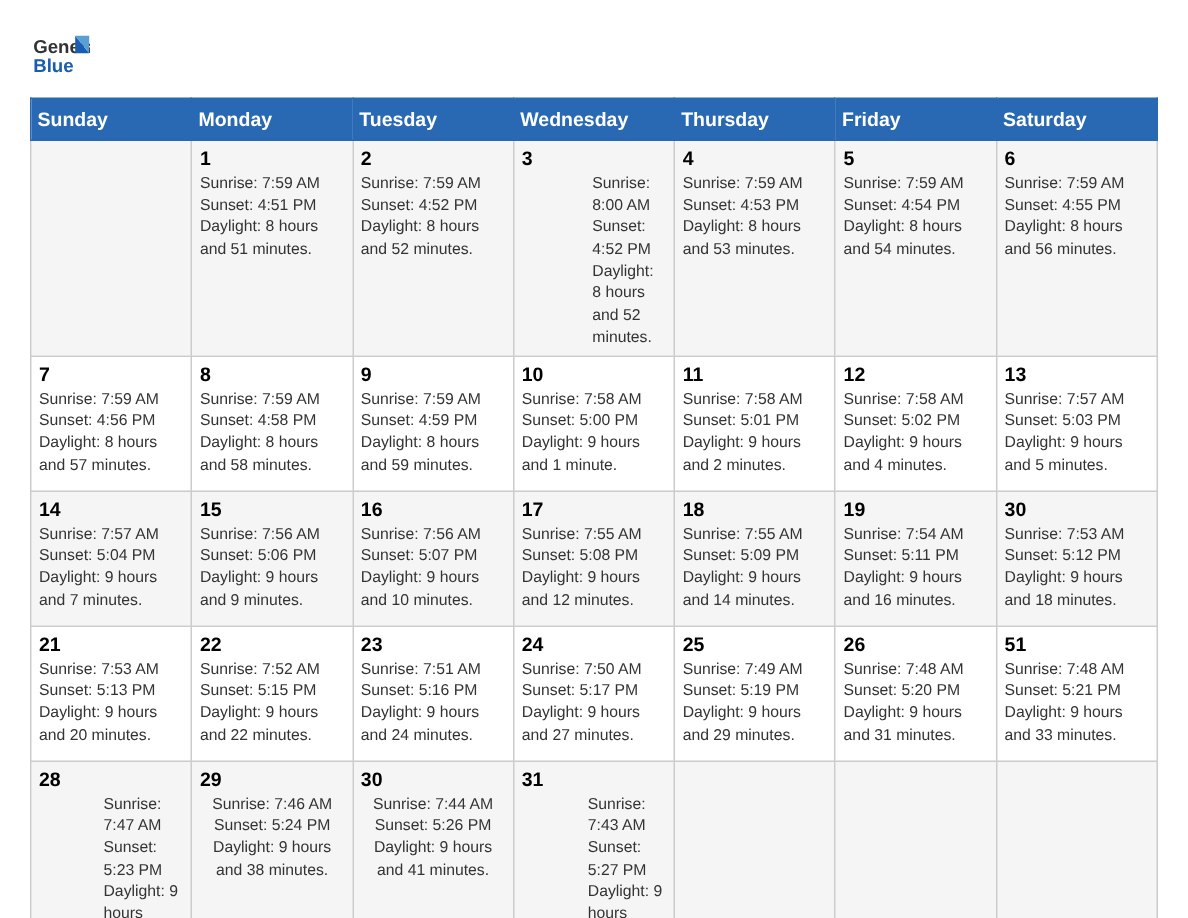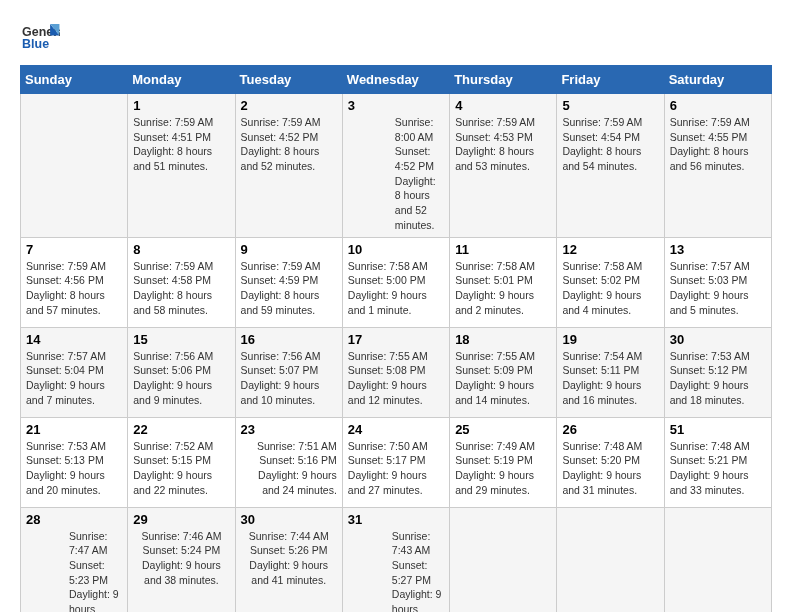--- a/index.html
+++ b/index.html
@@ -262,21 +262,21 @@
         </td>
         <td>
           <span class="day-num">22</span>
           <div class="day-info" style="white-space: pre-line;">Sunrise: 7:52 AM
 Sunset: 5:15 PM
 Daylight: 9 hours
 and 22 minutes.</div>
         </td>
         <td>
           <span class="day-num">23</span>
-          <div class="day-info" style="white-space: pre-line; text-align: right;">Sunrise: 7:51 AM
+          <div class="day-info" style="white-space: pre-line;">Sunrise: 7:51 AM
 Sunset: 5:16 PM
 Daylight: 9 hours
 and 24 minutes.</div>
         </td>
         <td>
           <span class="day-num">24</span>
           <div class="day-info" style="white-space: pre-line;">Sunrise: 7:50 AM
 Sunset: 5:17 PM
 Daylight: 9 hours
 and 27 minutes.</div>

